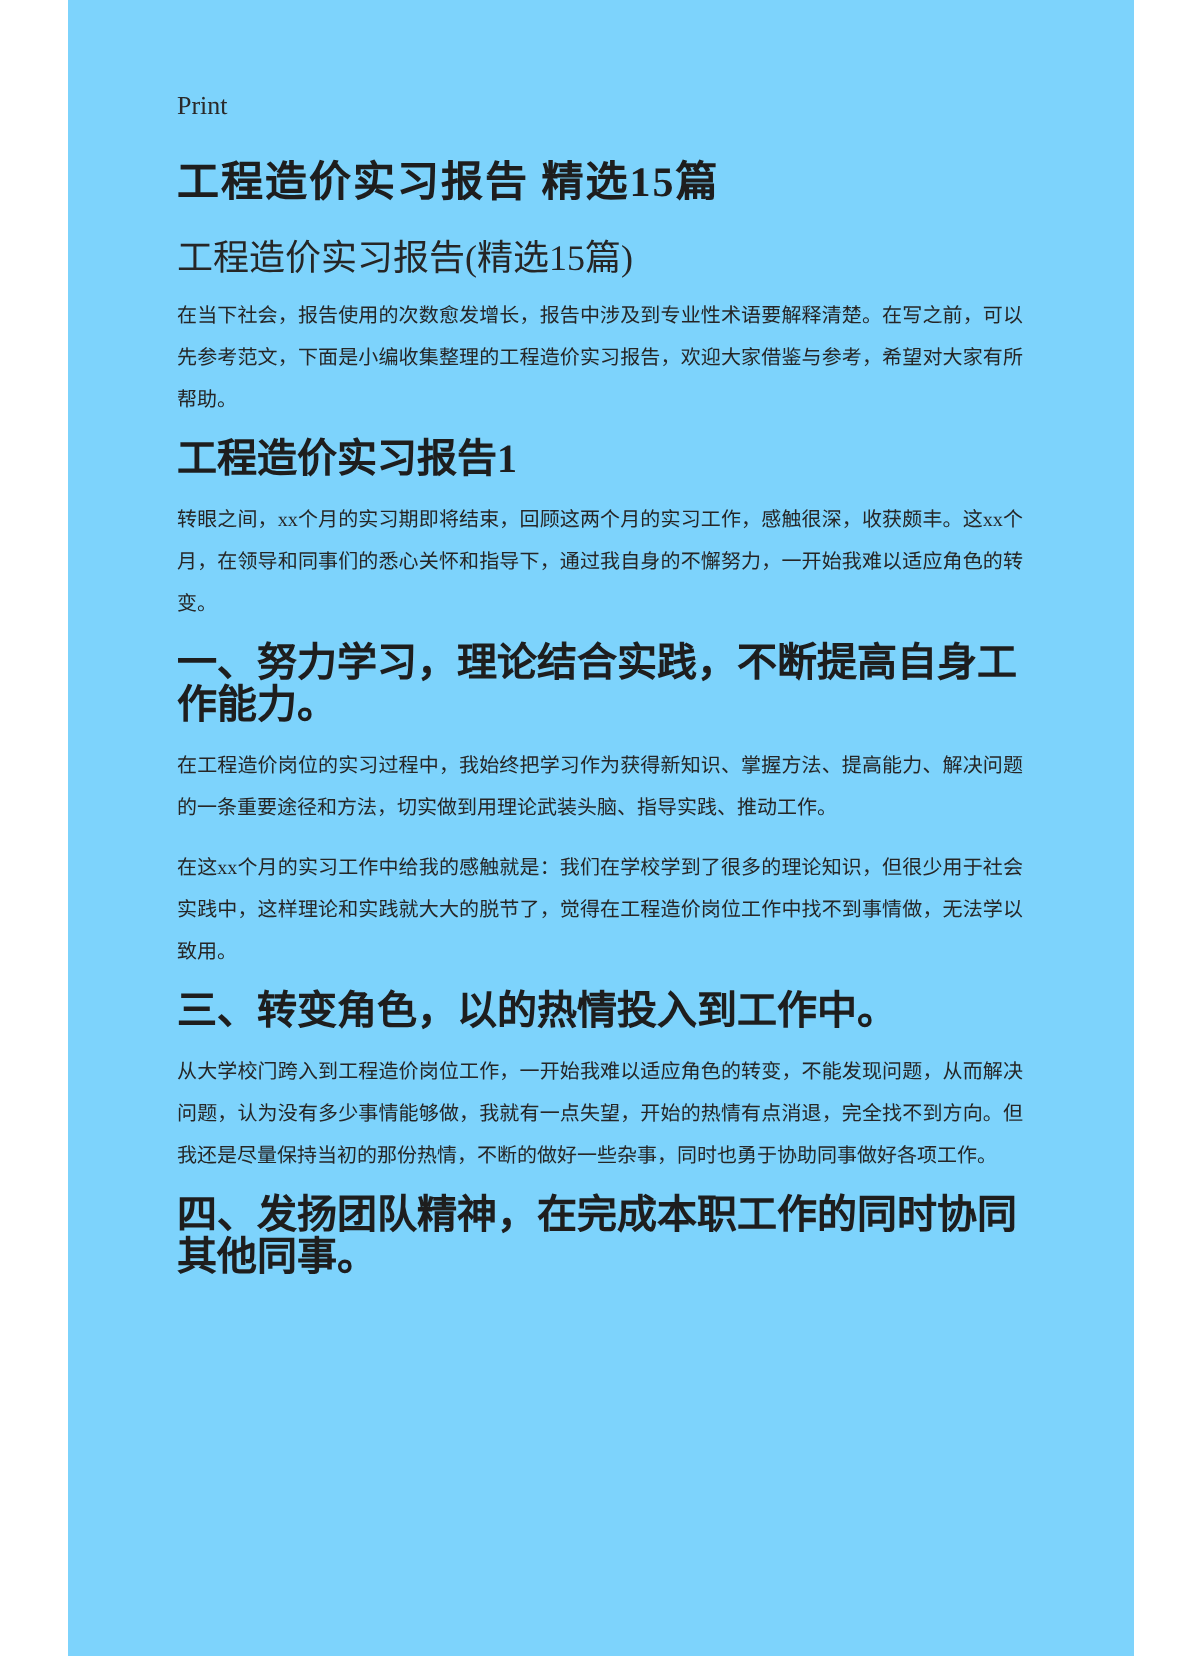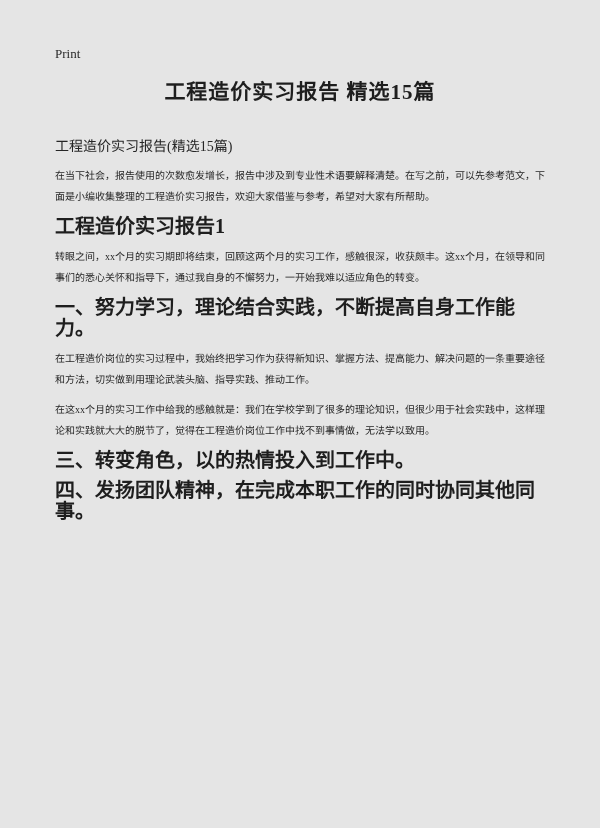--- a/index.html
+++ b/index.html
@@ -2,49 +2,49 @@
 <html lang="zh-CN"><head>
 <meta charset="utf-8">
 <style>
   html, body {
     margin: 0;
     padding: 0;
     background: #ffffff;
   }
   .page {
     position: relative;
-    width: 600px;
+    width: 533px;
     height: 828px;
     margin: 0 auto;
-    background: #e5e5e5;
+    background: #7dd3fc;
     box-sizing: border-box;
     padding: 44px 55px 0 55px;
     overflow: hidden;
     font-family: "Liberation Serif", "DejaVu Serif", serif;
     color: #262626;
   }
   .print-link {
     font-size: 13px;
     line-height: 16px;
     margin: 0 0 16px 0;
     color: #2a2a2a;
     cursor: pointer;
     display: inline-block;
   }
   .doc-title {
     font-size: 21px;
     line-height: 28px;
     font-weight: 700;
-    text-align: center;
-    margin: 0 0 30px 0;
+    text-align: left;
+    margin: 0 0 14px 0;
     letter-spacing: 1px;
     color: #1e1e1e;
   }
   .doc-subtitle {
-    font-size: 14px;
+    font-size: 18px;
     line-height: 21px;
     margin: 0 0 8px 0;
     font-weight: 400;
   }
   .para {
     font-size: 10px;
     line-height: 21px;
     text-align: justify;
     margin: 0 0 9px 0;
     word-break: break-all;
@@ -77,16 +77,17 @@
   <h2 class="heading">一、努力学习，理论结合实践，不断提高自身工作能力。</h2>
 
   <p class="para">在工程造价岗位的实习过程中，我始终把学习作为获得新知识、掌握方法、提高能力、解决问题的一条重要途径和方法，切实做到用理论武装头脑、指导实践、推动工作。</p>
 
   <p class="para">在这xx个月的实习工作中给我的感触就是：我们在学校学到了很多的理论知识，但很少用于社会实践中，这样理论和实践就大大的脱节了，觉得在工程造价岗位工作中找不到事情做，无法学以致用。</p>
 
 
 
   <h2 class="heading">三、转变角色，以的热情投入到工作中。</h2>
 
+  <p class="para">从大学校门跨入到工程造价岗位工作，一开始我难以适应角色的转变，不能发现问题，从而解决问题，认为没有多少事情能够做，我就有一点失望，开始的热情有点消退，完全找不到方向。但我还是尽量保持当初的那份热情，不断的做好一些杂事，同时也勇于协助同事做好各项工作。</p>
 
   <h2 class="heading">四、发扬团队精神，在完成本职工作的同时协同其他同事。</h2>
 
 </div>
 
 </body></html>

